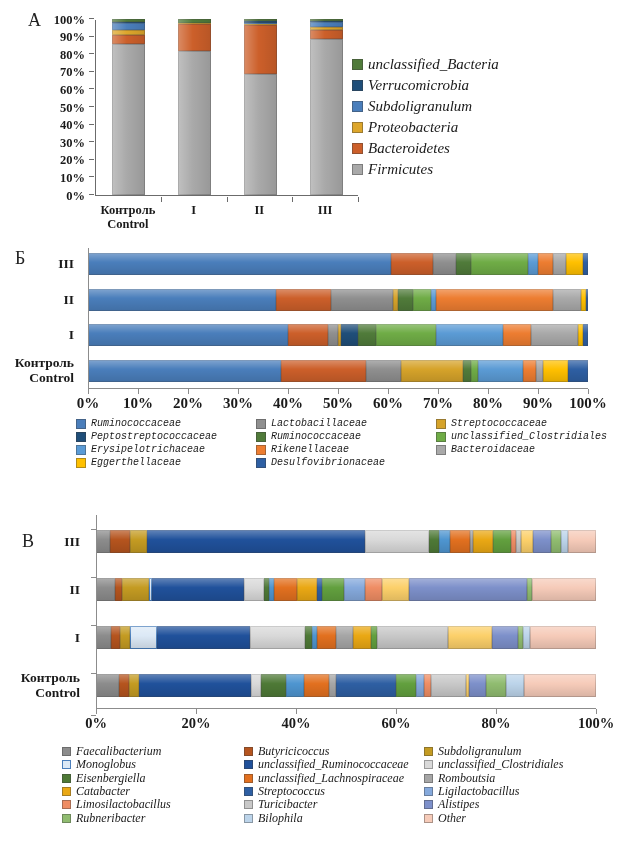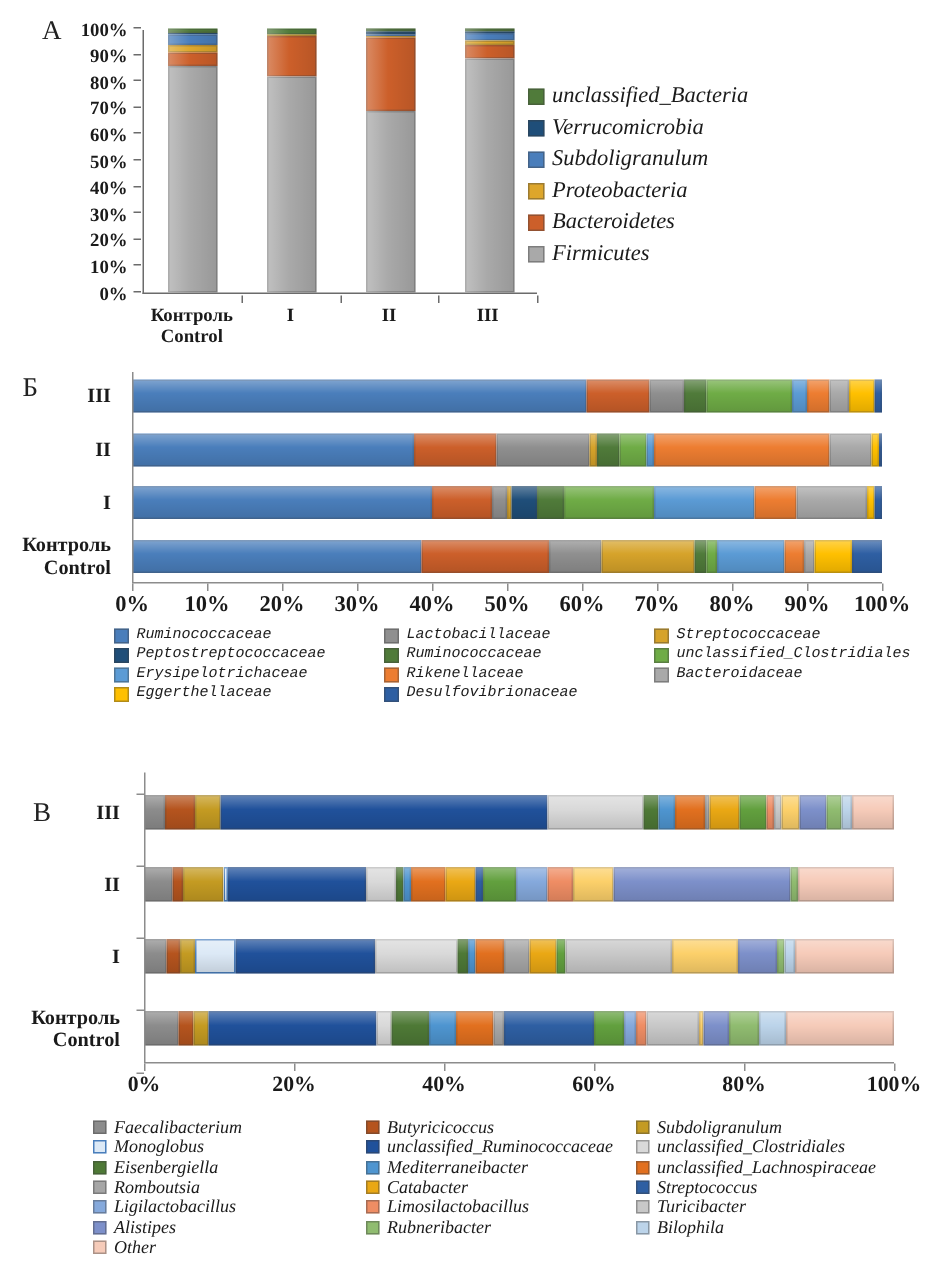--- a/index.html
+++ b/index.html
@@ -456,24 +456,20 @@
         </div>
         <div class="lg-item">
           <span class="lg-swatch" style="background: rgb(217, 217, 217);"></span>
           <span class="lg-name">unclassified_Clostridiales</span>
         </div>
         <div class="lg-item">
           <span class="lg-swatch" style="background: rgb(78, 121, 54);"></span>
           <span class="lg-name">Eisenbergiella</span>
         </div>
         <div class="lg-item">
-          <span class="lg-swatch" style="background: rgb(78, 149, 208);"></span>
-          <span class="lg-name">Mediterraneibacter</span>
-        </div>
-        <div class="lg-item">
           <span class="lg-swatch" style="background: rgb(226, 112, 31);"></span>
           <span class="lg-name">unclassified_Lachnospiraceae</span>
         </div>
         <div class="lg-item">
           <span class="lg-swatch" style="background: rgb(166, 166, 166);"></span>
           <span class="lg-name">Romboutsia</span>
         </div>
         <div class="lg-item">
           <span class="lg-swatch" style="background: rgb(234, 168, 20);"></span>
           <span class="lg-name">Catabacter</span>

